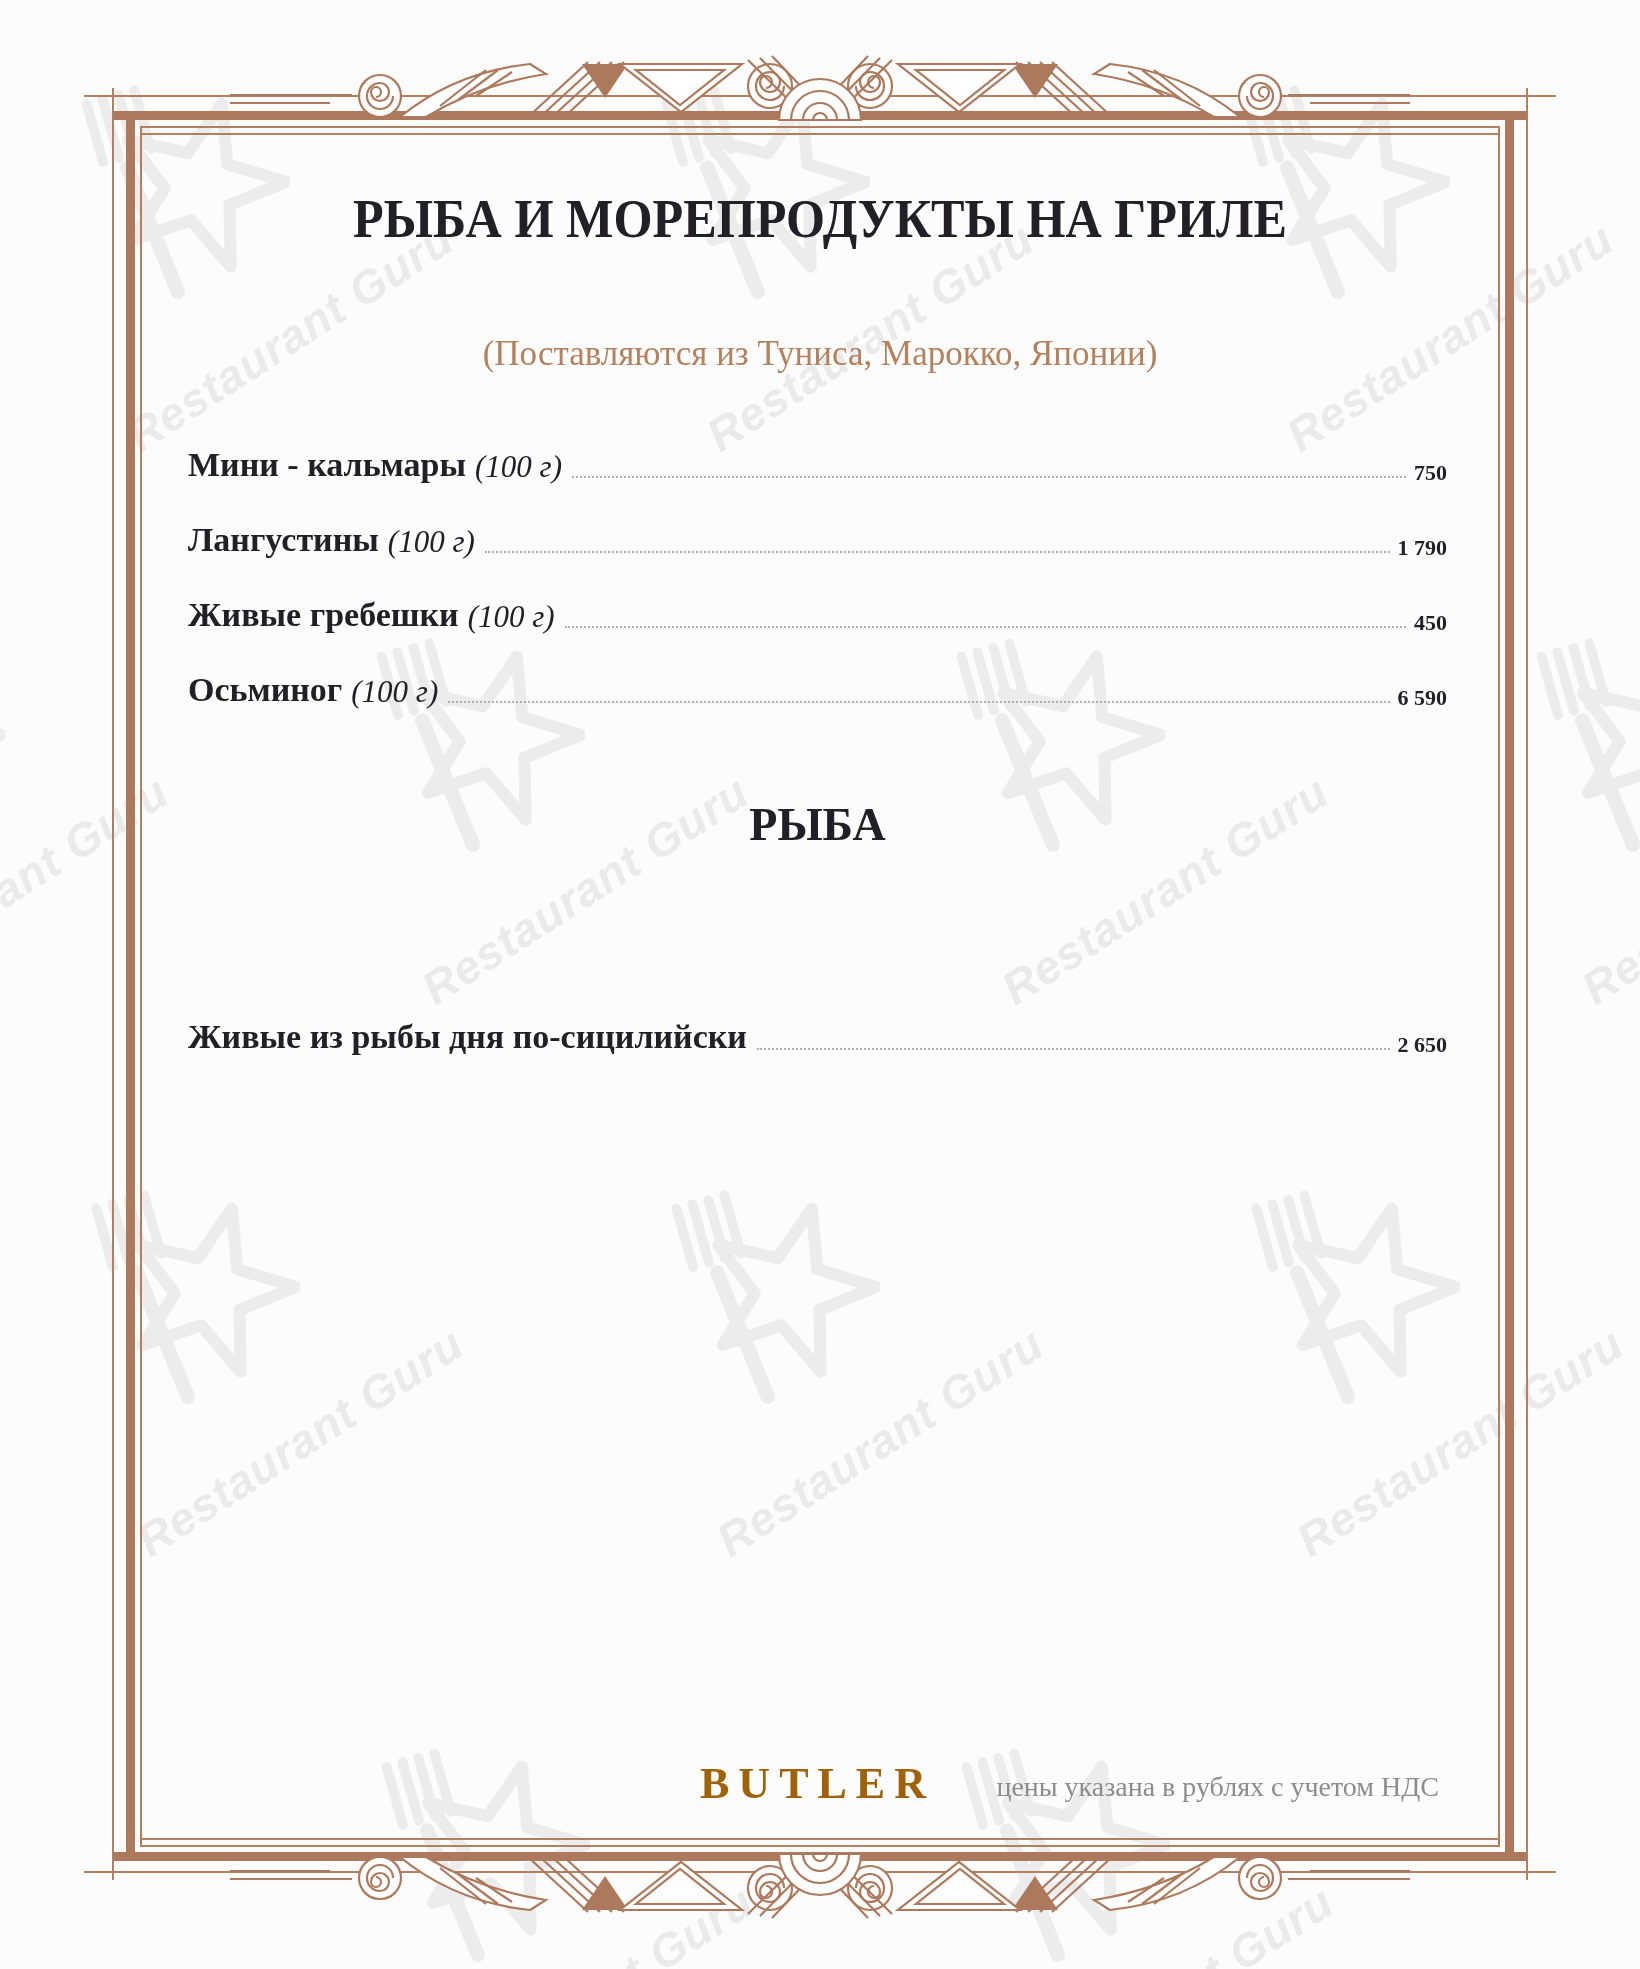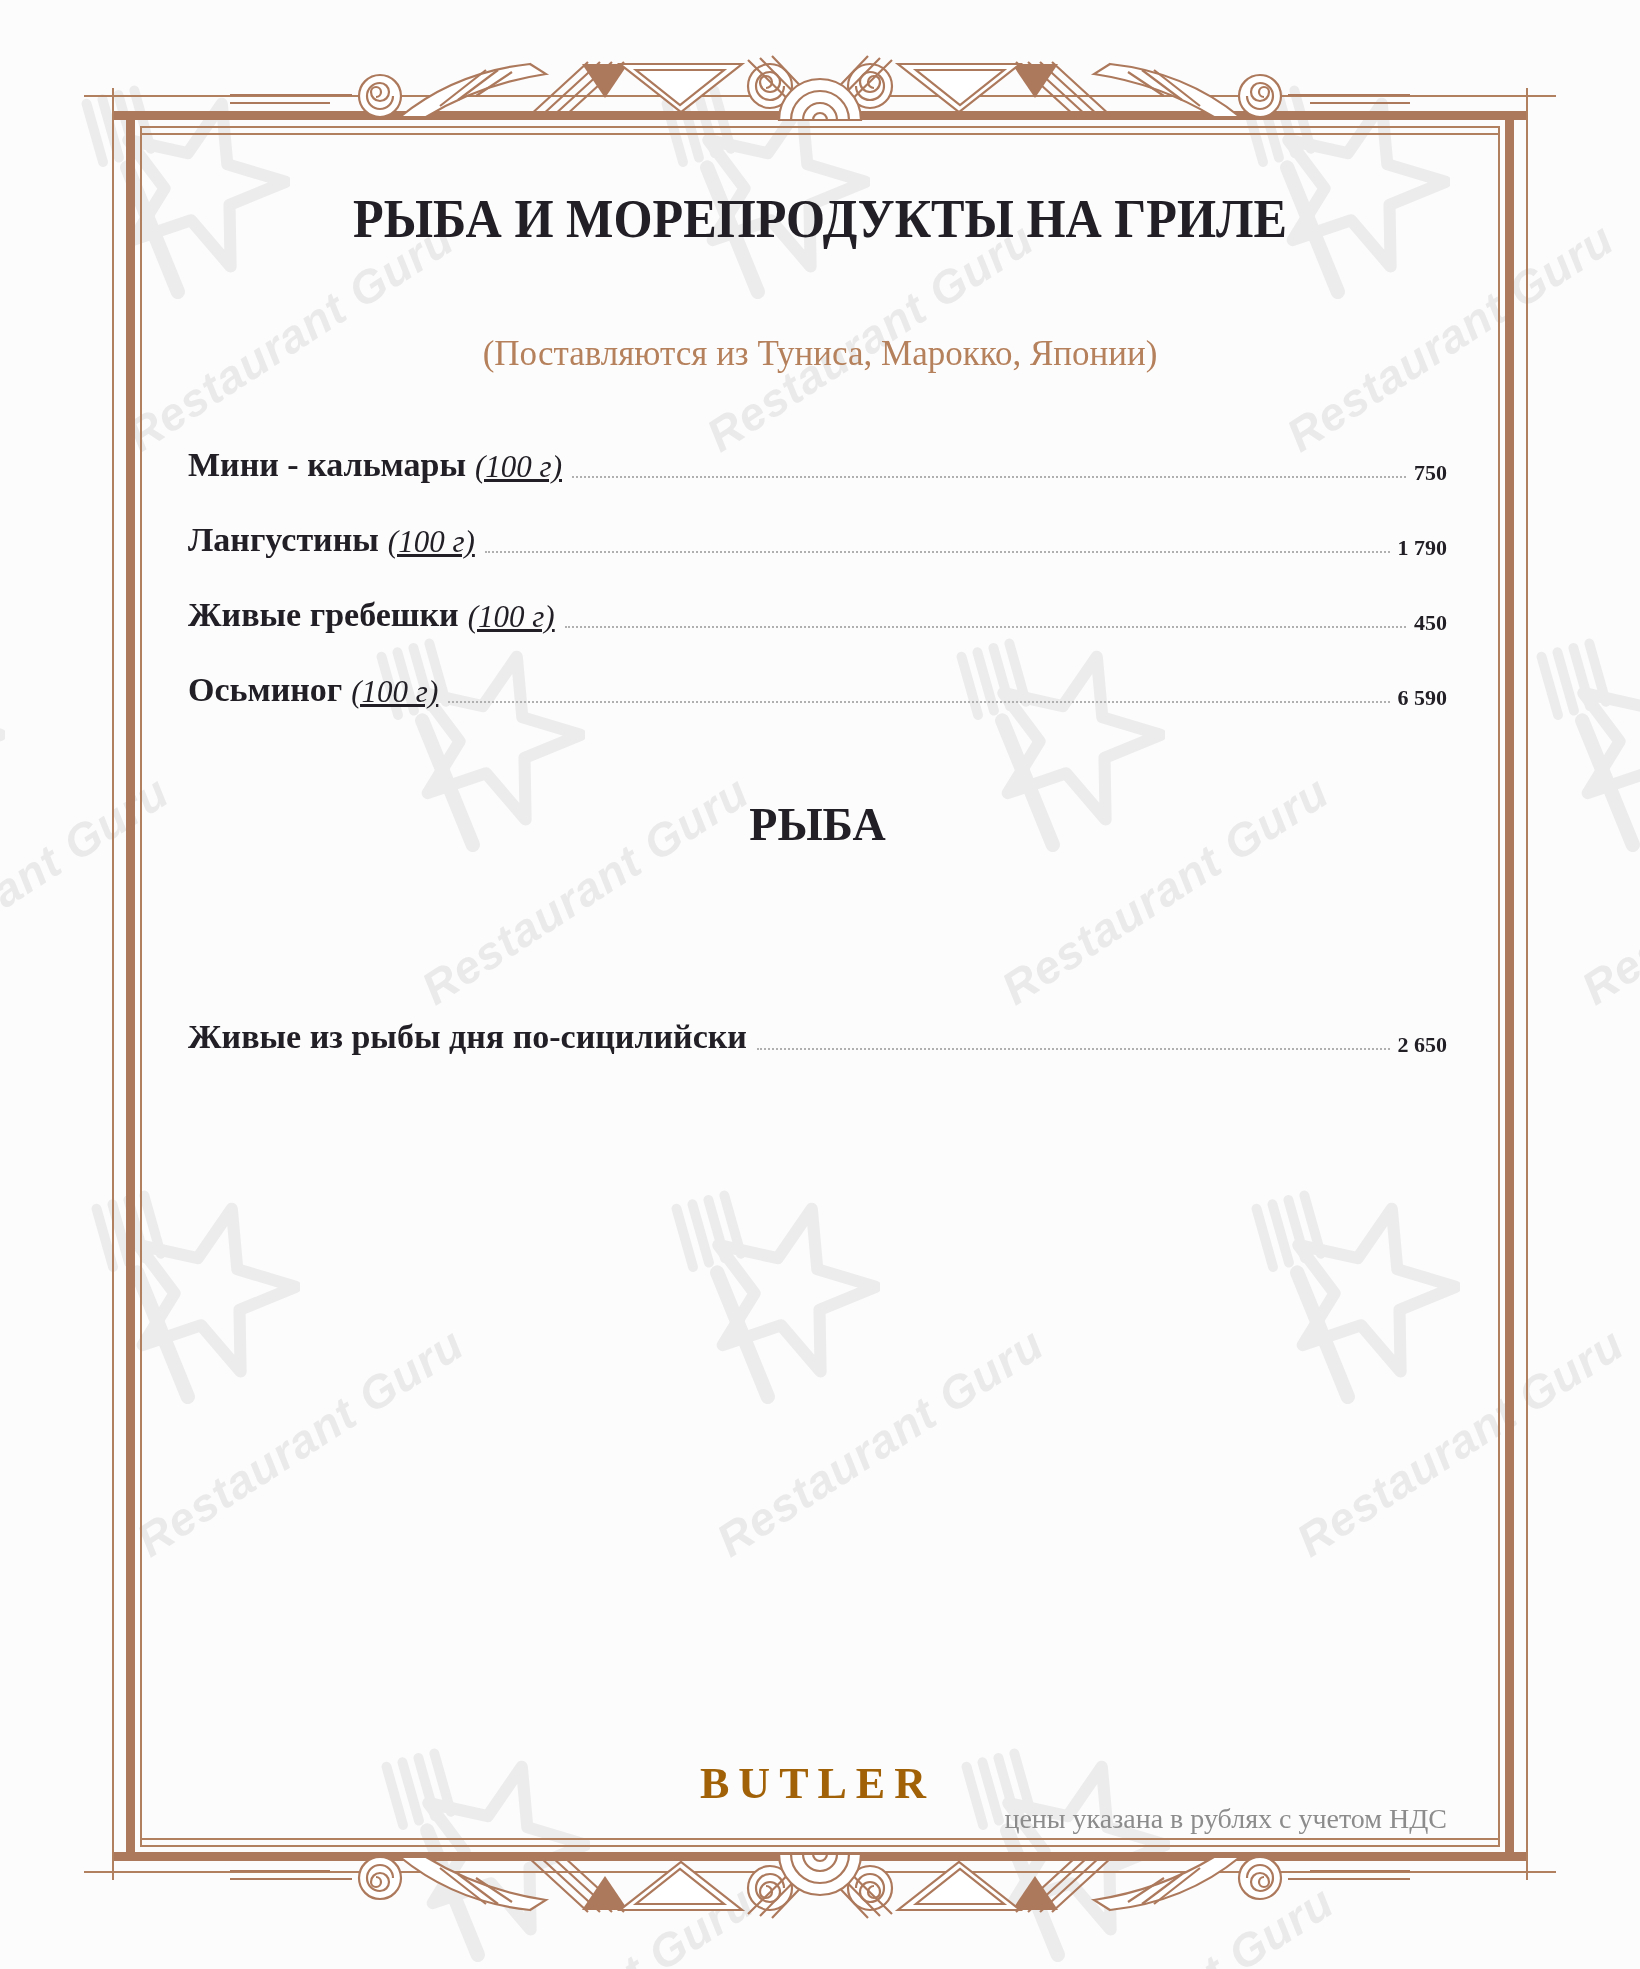--- a/index.html
+++ b/index.html
@@ -43,34 +43,34 @@
   }
   .sect {
     position:absolute; left:188px; right:193px; margin:0;
     text-align:center; font-size:46px; font-weight:700; line-height:1;
   }
   .row {
     position:absolute; left:188px; right:193px;
     display:flex; align-items:flex-end;
   }
   .nm  { font-size:34px; font-weight:700; line-height:1.25; white-space:nowrap; }
-  .por { font-size:31px; font-style:italic; margin-left:9px; line-height:1.25; white-space:nowrap;text-decoration:underline; }
+  .por { font-size:31px; font-style:italic; margin-left:9px; line-height:1.25; white-space:nowrap; }
   .dots {
     flex:1; min-width:30px; align-self:flex-end;
     border-bottom:2.5px dotted #b0b0b0; margin:0 4px 9px 10px;
   }
   .pr  { font-size:22px; font-weight:700; line-height:1.25; margin-left:4px; white-space:nowrap; }
   .nmblock .ln { display:block; font-size:34px; font-weight:700; line-height:1.32; white-space:nowrap; }
 
   .footer { position:absolute; left:188px; right:193px; top:1758px; height:62px; }
   .logo {
     position:absolute; left:50%; transform:translateX(-50%); top:0;
     font-size:44px; font-weight:700; letter-spacing:9px; color:#a16207;
   }
-  .note { position:absolute; right:0; top:13px; font-size:28px; color:#8c8c8c;margin-top:32px; }
+  .note { position:absolute; right:8px; top:13px; font-size:28px; color:#8c8c8c; }
 </style>
 </head>
 <body>
 
 <svg width="0" height="0" style="position:absolute">
   <defs>
     <g id="dhalf" fill="none" stroke="#ad795c" stroke-width="2.2">
       <path d="M0,51 H122 M0,59 H100"></path>
       <circle cx="150" cy="52" r="21" fill="#fff"></circle>
       <path d="M150,52 m13,0 a13,13 0 1 1 -13,-13 a9,9 0 1 1 -9,9 a5,5 0 1 1 5,5"></path>

